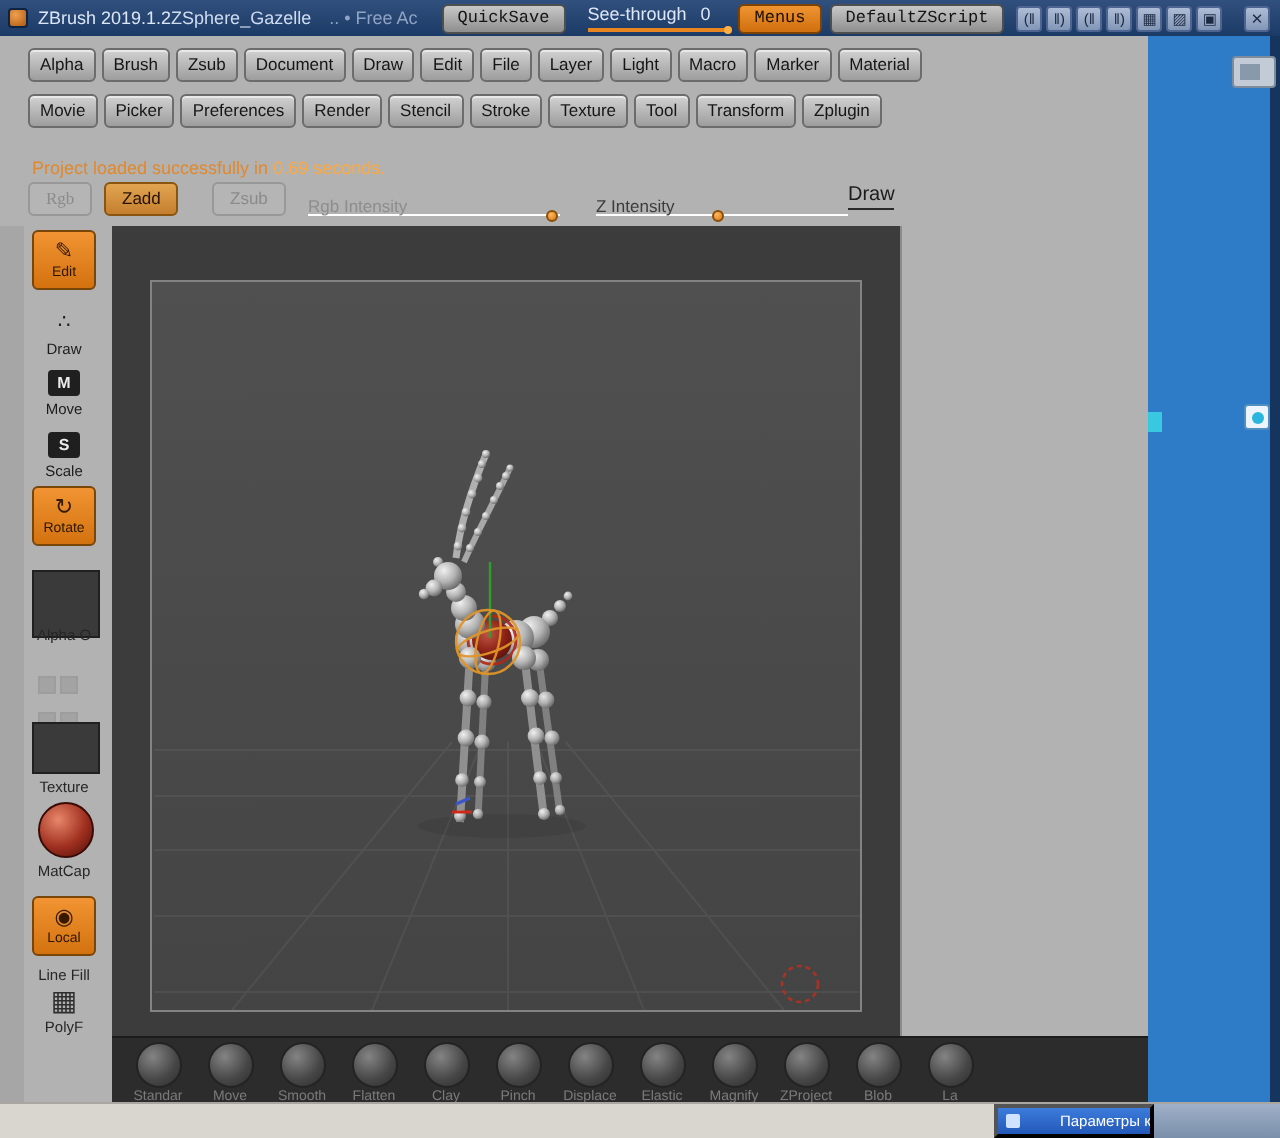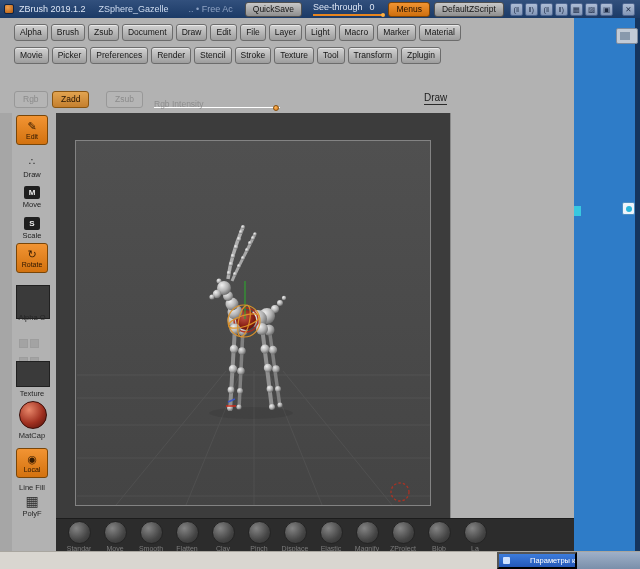--- a/index.html
+++ b/index.html
@@ -7,24 +7,24 @@
   body { font-family:"Liberation Sans", sans-serif; background:#b2b2b2; }
   #app { position:relative; width:640px; height:569px; background:#b2b2b2; overflow:hidden; }
 
   
   .titlebar { position:absolute; left:0; top:0; width:640px; height:18px;
     background:linear-gradient(#32507d,#1b3a66); display:flex; align-items:center;
     font-size:9px; color:#dde6f5; }
   .tb-appicon { width:10px; height:10px; margin-left:4px; border-radius:2px;
     background:radial-gradient(circle at 35% 30%, #f0a050, #b05a10); border:1px solid #0e2344; }
   .tb-title { margin-left:5px; white-space:nowrap; }
-  .tb-doc { margin-left:13px; color:#cfdcf0; white-space:nowrap; }
-  .tb-dim { margin-left:20px; color:#8fa3c4; white-space:nowrap; }
+  .tb-doc { color:#cfdcf0; white-space:nowrap; }
+  .tb-dim { margin-left:9px; color:#8fa3c4; white-space:nowrap; }
   .tb-btn { margin-left:12px; font-size:8.5px; padding:1px 7px 2px; border-radius:3px;
-    background:linear-gradient(#c8c8c8,#8e8e8e); border:1px solid #4f4f4f; color:#141414; cursor:pointer; white-space:nowrap; }
+    background:linear-gradient(#c8c8c8,#8e8e8e); border:1px solid #4f4f4f; color:#141414; cursor:pointer; white-space:nowrap;font-family:Liberation Mono, monospace; }
   .tb-btn.orange { background:linear-gradient(#f09432,#cf6f0e); border-color:#7c4304; color:#1d0e00; margin-left:10px; }
   .tb-see { position:relative; margin-left:11px; display:flex; gap:7px; padding:0 4px 4px 0;justify-content:space-between; }
   .tb-see-track { position:absolute; left:0; bottom:0; width:70px; height:2px; background:#e8851e; }
   .tb-see-knob { position:absolute; right:-2px; top:-1px; width:4px; height:4px; background:#ffb040; border-radius:50%; }
   .tb-icons { display:flex; gap:2px; margin-left:6px; }
   .tb-mini { height:13px; min-width:13px; font-size:7.5px; line-height:11px; text-align:center;
     background:linear-gradient(#aebdd6,#8296b6); border:1px solid #4d6590; border-radius:2px; color:#1d2a44; padding:0 2px; cursor:pointer; }
   .tb-spacer { flex:1; }
   .tb-close { margin-right:5px; }
 
@@ -162,28 +162,36 @@
       <button class="mbtn">Render</button>
       <button class="mbtn">Stencil</button>
       <button class="mbtn">Stroke</button>
       <button class="mbtn">Texture</button>
       <button class="mbtn">Tool</button>
       <button class="mbtn">Transform</button>
       <button class="mbtn">Zplugin</button>
     </div>
   </nav>
 
+  <div class="status">
+    <span class="pfx">Project loaded successfully in</span>
+    <span class="val">0.69 seconds.</span>
+  </div>
 
   <div class="toolbar">
-    <button class="pill disabled" style="left:14px;">Rgb</button>
+    <button class="pill disabled" style="left:14px;font-family:Liberation Serif, serif;">Rgb</button>
     <button class="pill active" style="left:52px;">Zadd</button>
     <button class="pill disabled" style="left:106px;">Zsub</button>
     <div class="slider dim" style="left:154px; width:126px;">
       <span class="slbl">Rgb Intensity</span>
       <span class="knob" style="left:119px;"></span>
+    </div>
+    <div class="slider dark" style="left:298px; width:126px;">
+      <span class="slbl">Z Intensity</span>
+      <span class="knob" style="left:58px;"></span>
     </div>
     <span class="draw-mode">Draw</span>
   </div>
 
   <div class="left-strip"></div>
 
   <div class="tools">
     <button class="tool-orange" style="top:2px;">
       <span class="tglyph">✎</span>
       <span class="tlbl">Edit</span>

